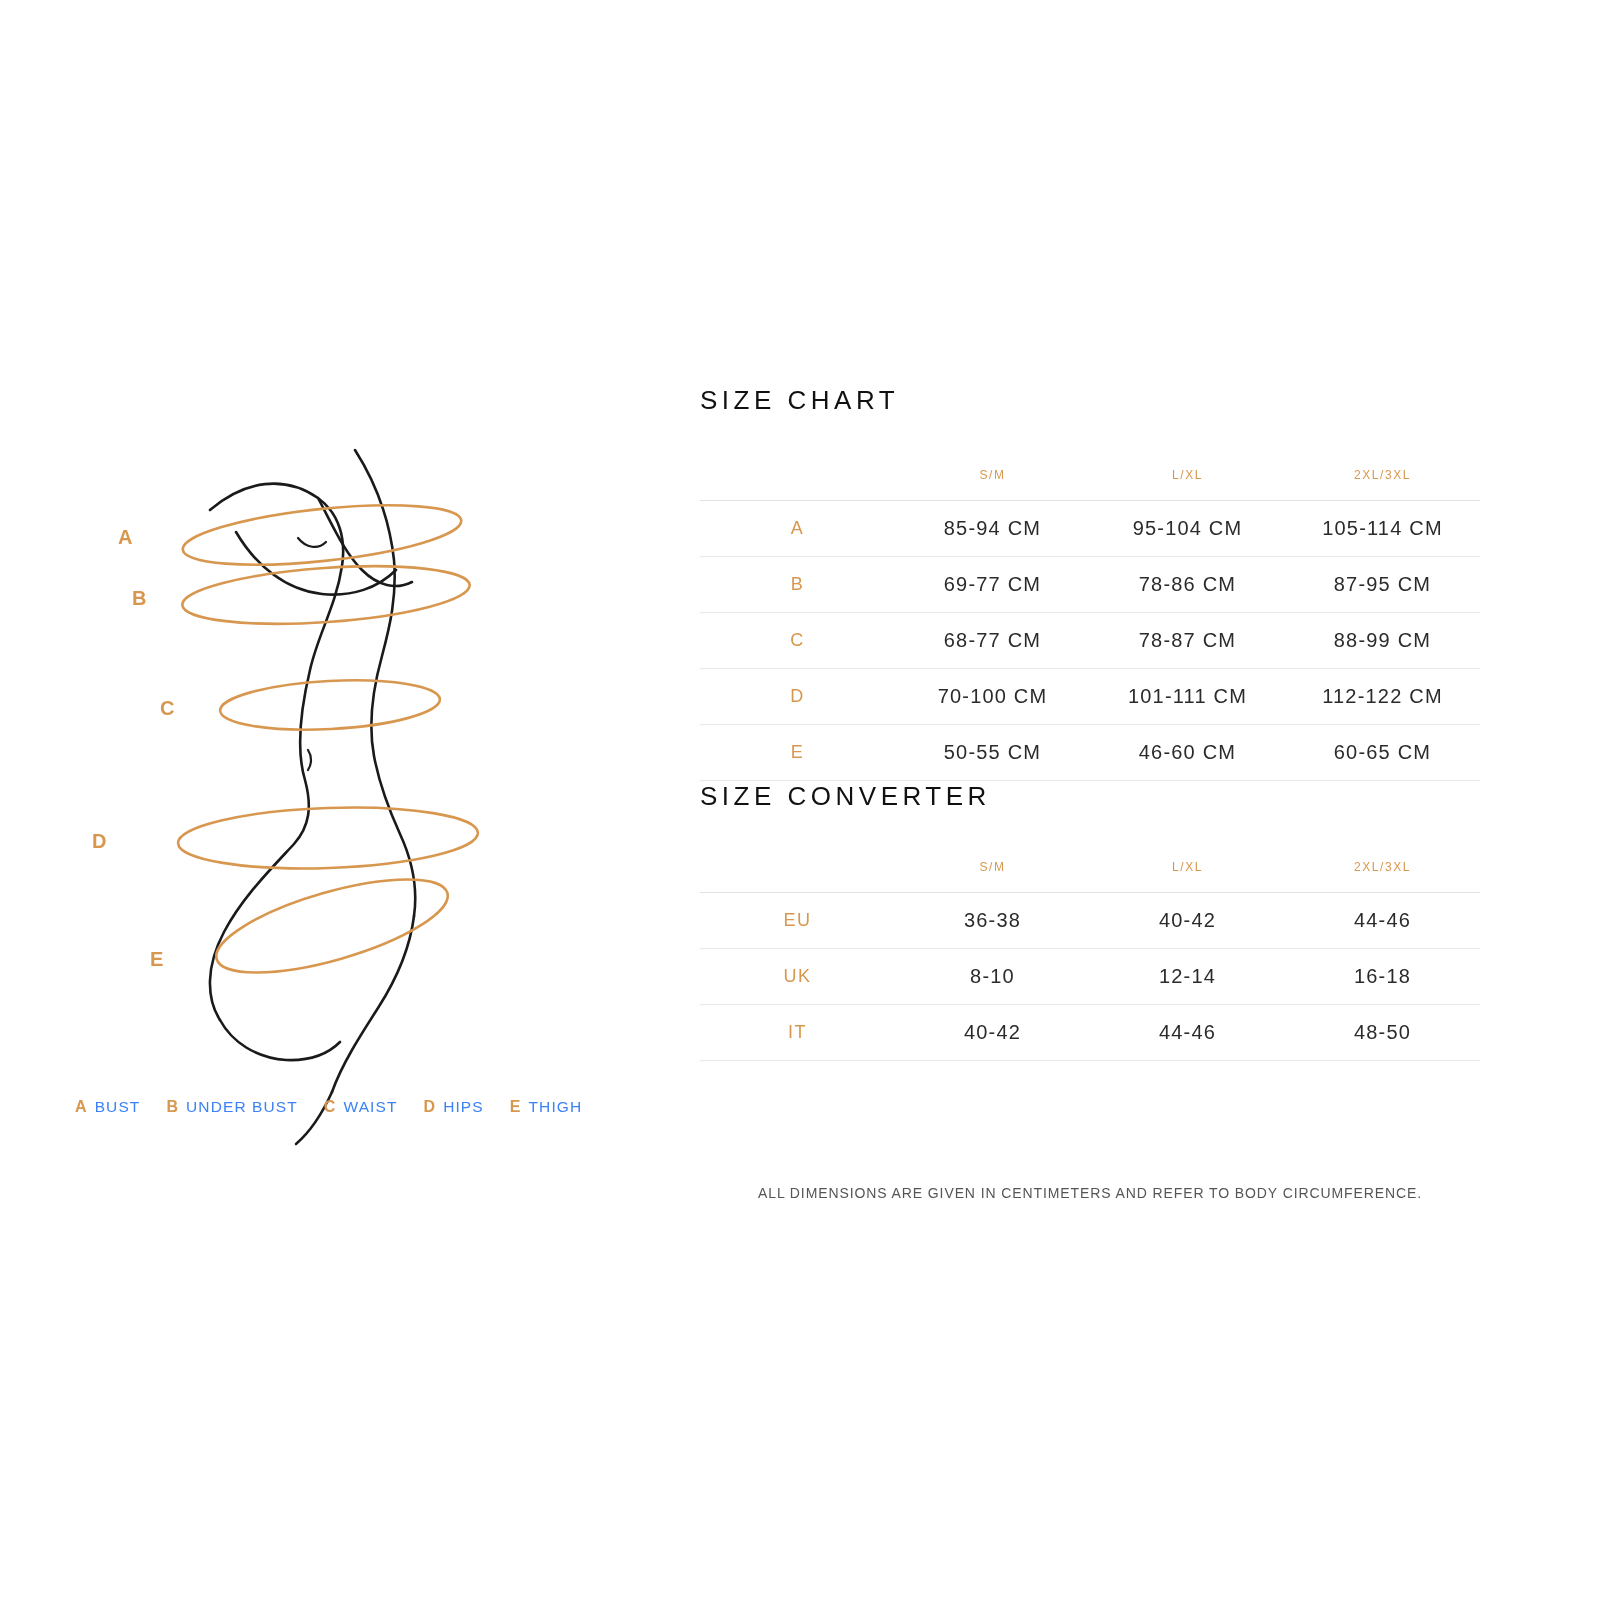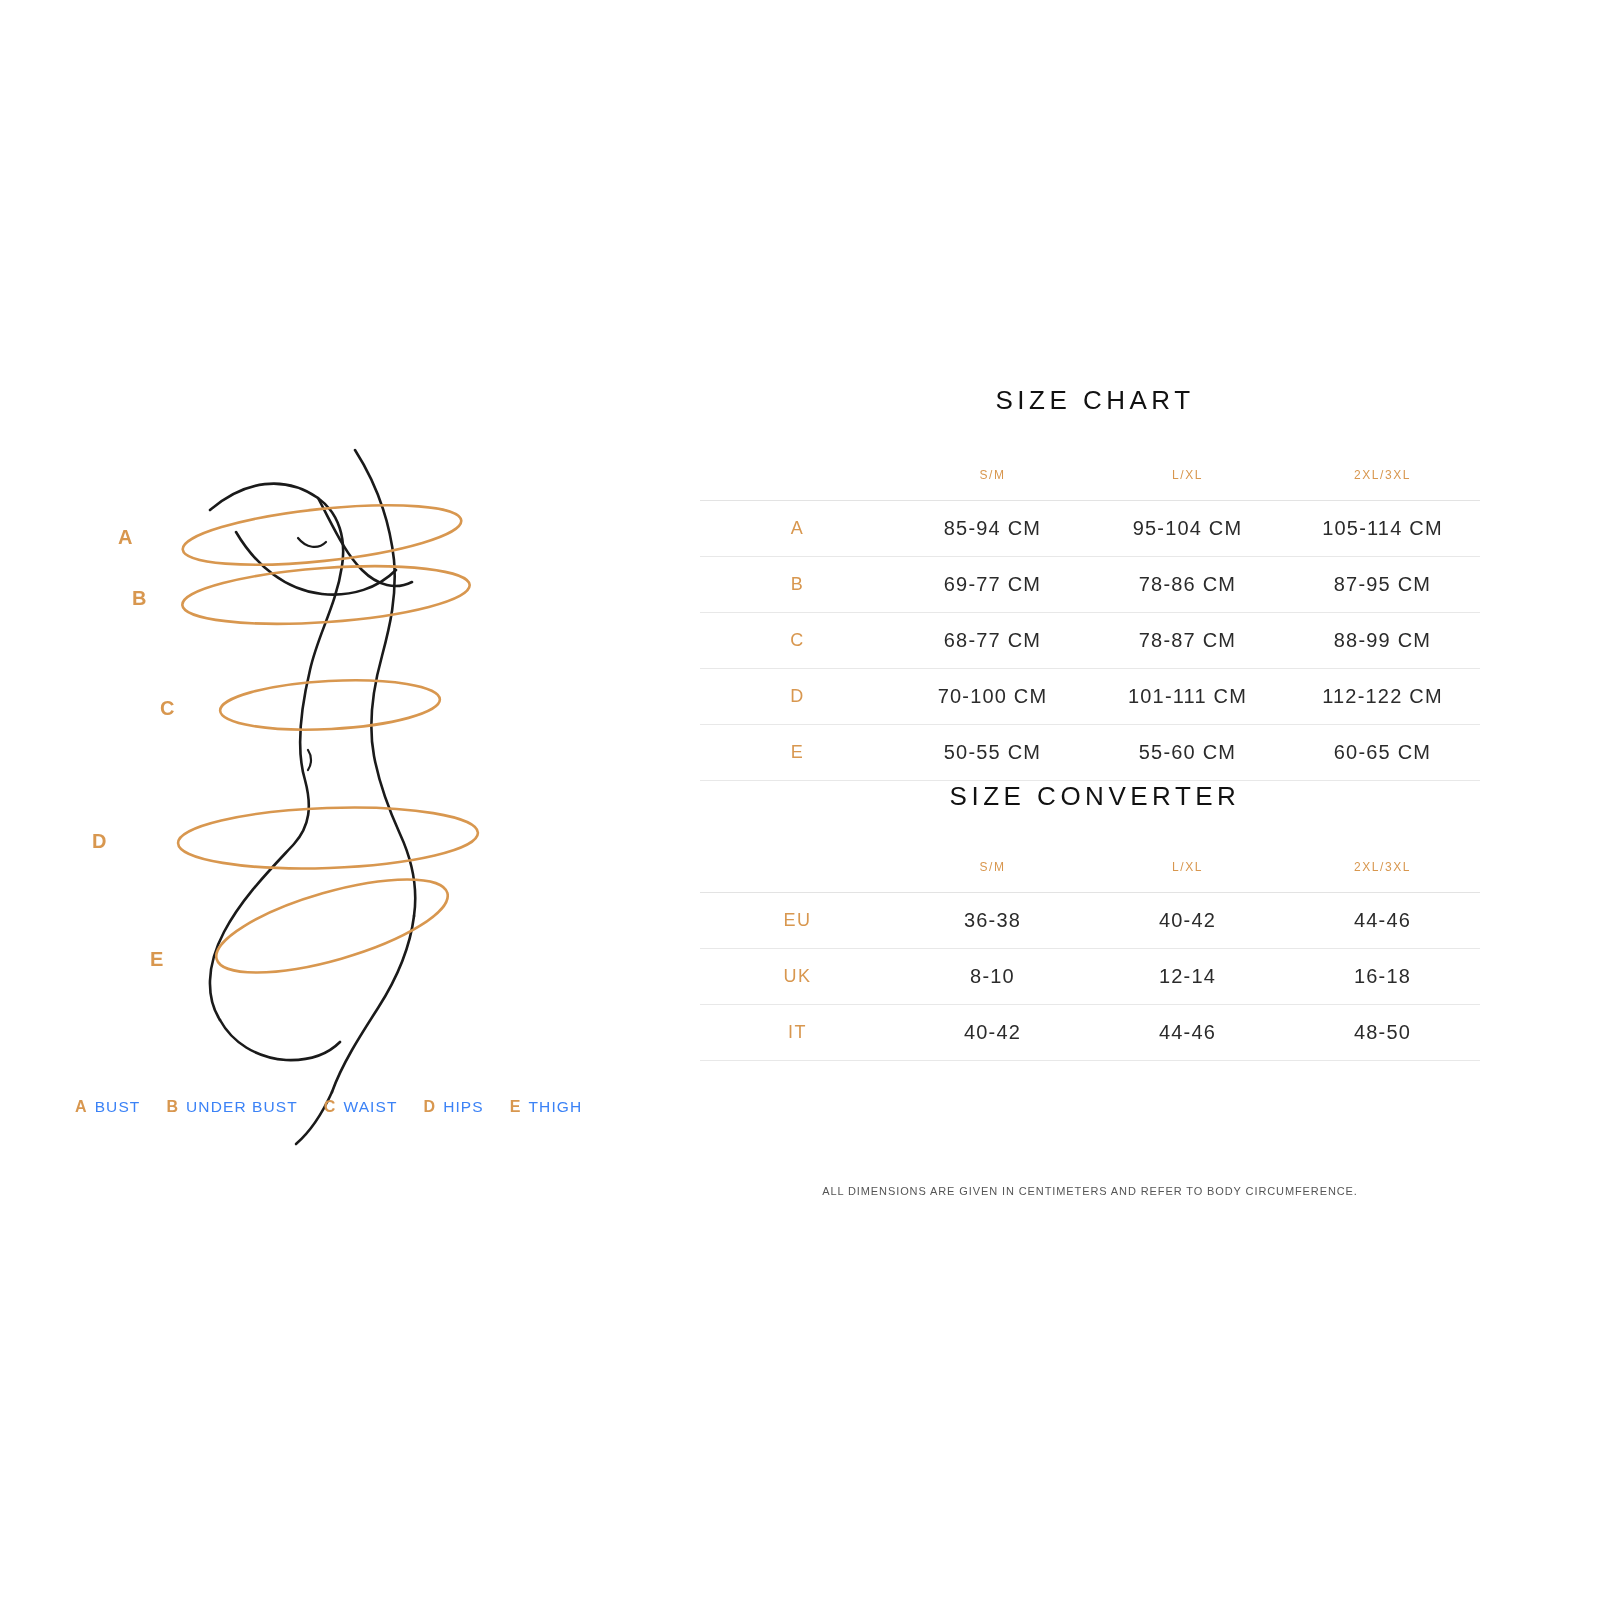--- a/index.html
+++ b/index.html
@@ -61,21 +61,21 @@
   }
 
   
   #tables {
     position: absolute;
     left: 700px;
     top: 385px;
     width: 790px;
   }
   .table-title {
-    text-align: center;
+    text-align: left;
     font-size: 26px;
     letter-spacing: 4.5px;
     font-weight: 400;
     color: #111111;
     margin: 0 0 34px 0;
   }
   table.sizetable {
     width: 780px;
     border-collapse: collapse;
     table-layout: fixed;
@@ -120,21 +120,21 @@
 
   #converter-block { }
   #converter-block .table-title { margin-bottom: 30px; }
 
   #footnote {
     position: absolute;
     left: 700px;
     top: 1185px;
     width: 780px;
     text-align: center;
-    font-size: 11px;
+    font-size: 14px;
     letter-spacing: 0.9px;
     color: #555555;
   }
 </style>
 </head>
 <body>
 
 <div id="page">
 
   <div id="figure-panel">
@@ -254,21 +254,21 @@
           </tr>
           <tr>
             <td class="rowkey">D</td>
             <td>70-100 CM</td>
             <td>101-111 CM</td>
             <td>112-122 CM</td>
           </tr>
           <tr>
             <td class="rowkey">E</td>
             <td>50-55 CM</td>
-            <td>55-60 CM</td>
+            <td>46-60 CM</td>
             <td>60-65 CM</td>
           </tr>
         </tbody>
       </table>
     </div>
 
     <div id="converter-block">
       <h2 class="table-title">SIZE CONVERTER</h2>
       <table class="sizetable">
         <colgroup>

